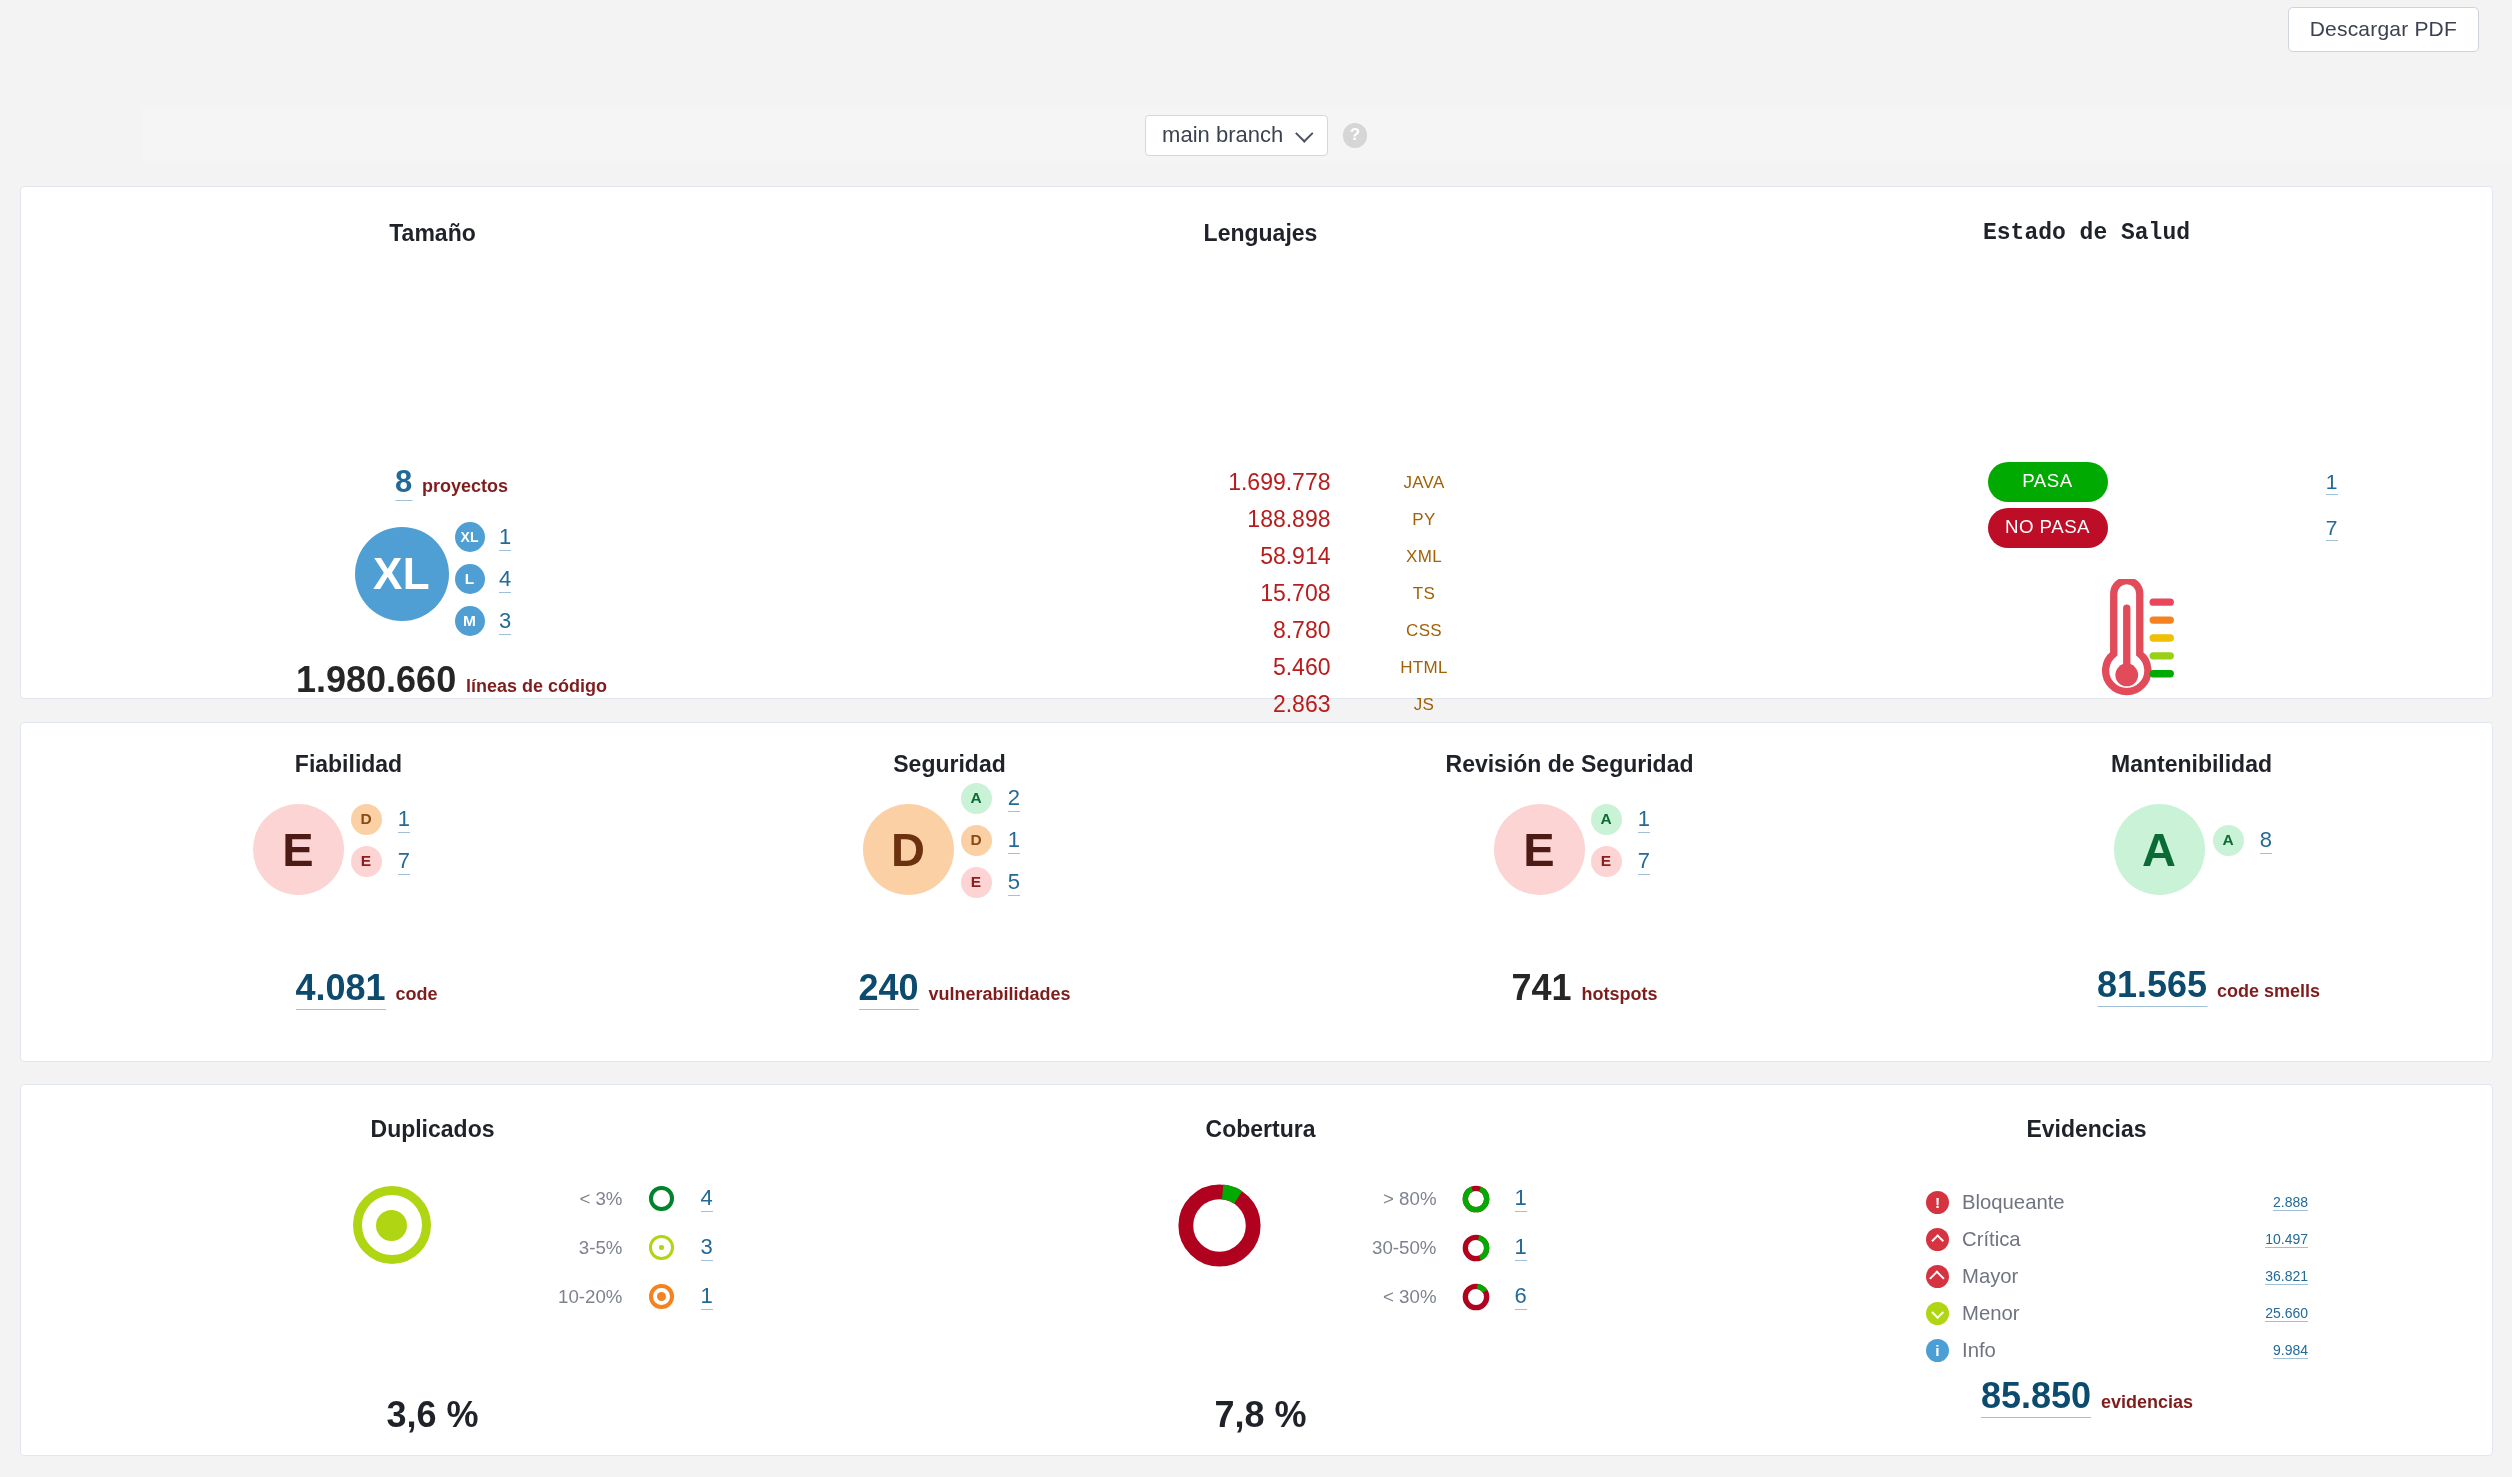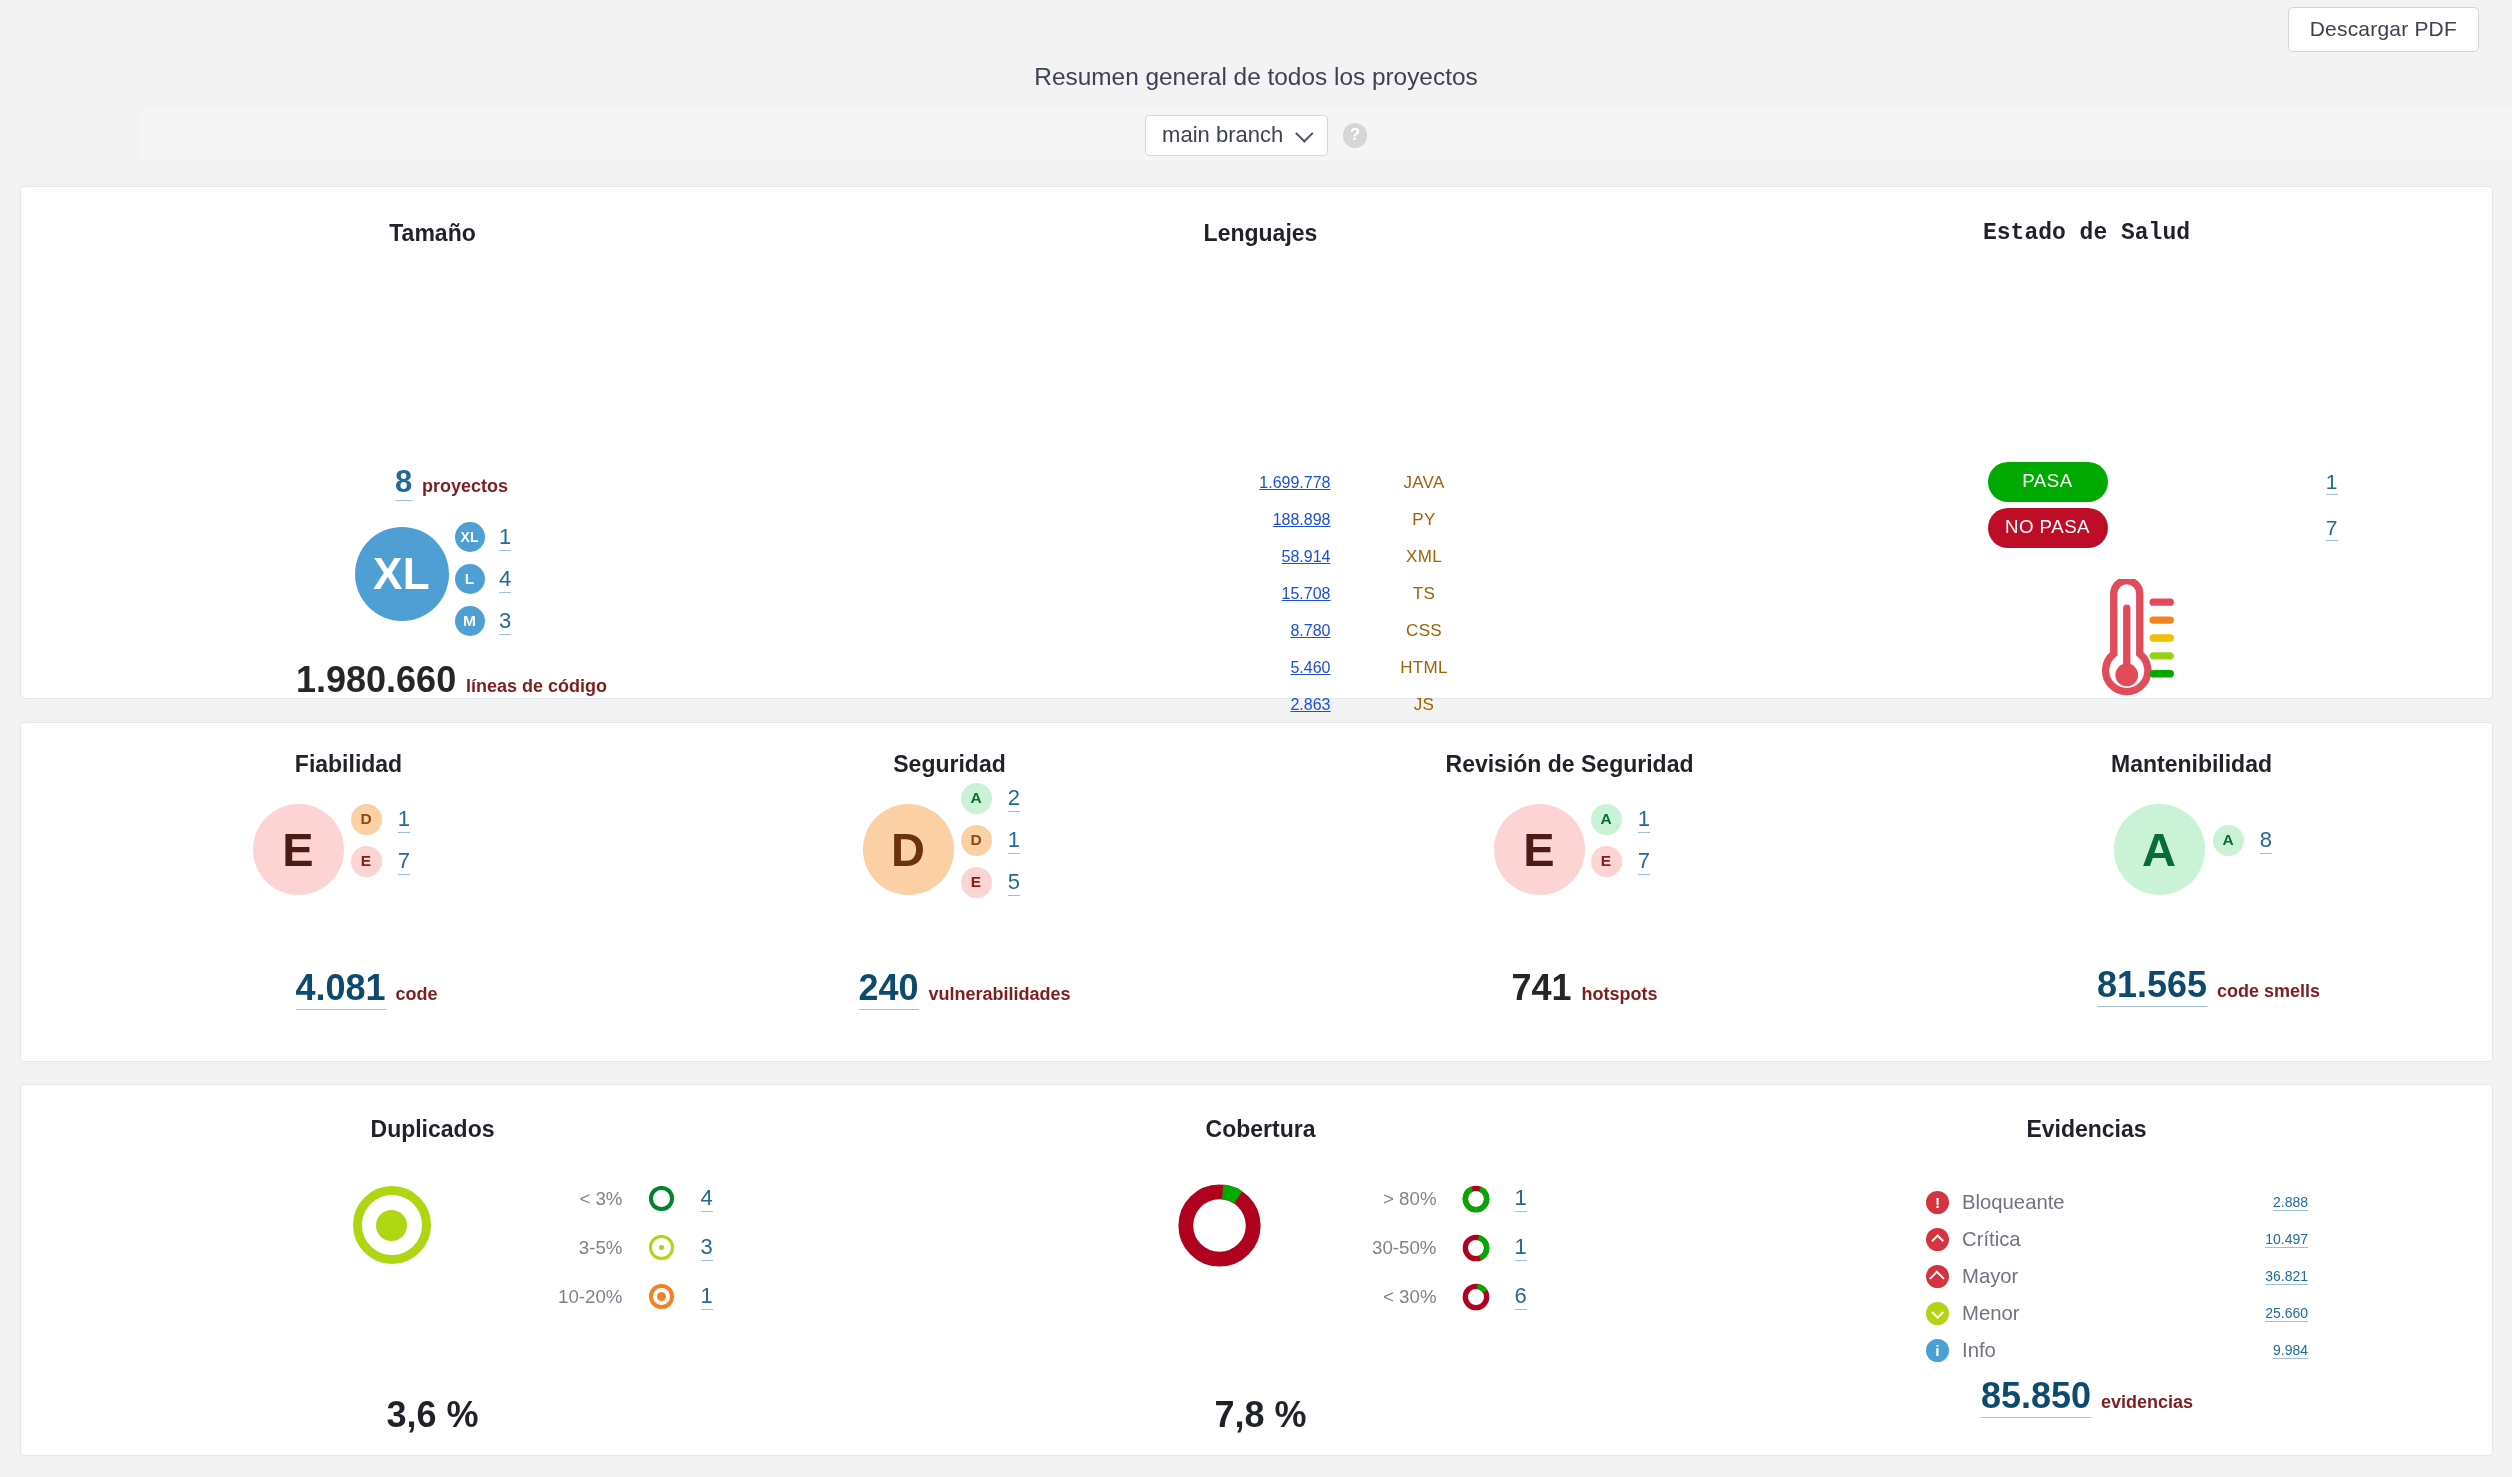--- a/index.html
+++ b/index.html
@@ -93,21 +93,21 @@
   }
   .sz-badge.small { font-size: 14px; }
   .size-row .cnt { font-size: 22px; }
 
   .loc { position: absolute; left: 431px; top: 472px; transform: translateX(-50%);
     white-space: nowrap; display: flex; align-items: baseline; gap: 9.8px; }
 
   
   .langs { position: absolute; left: 1139px; top: 277px; width: 342px; }
   .lang-row { display: flex; justify-content: space-between; align-items: center; height: 37px; }
-  .lang-val { font-size: 16px; color: #1d4ed8; width: 171px; text-align: right; text-decoration: underline; }
+  .lang-val { font-size: 23px; color: #b91c1c; width: 171px; text-align: right; }
   .lang-name { font-size: 17px; color: #a16207; width: 155px; text-align: center; letter-spacing: 0.3px; }
 
   
   .health-rows { position: absolute; left: 1967px; top: 272px; width: 350px; }
   .health-row { display: flex; align-items: center; justify-content: space-between; height: 46px; }
   .pill {
     border-radius: 24.4px; color: #fff; font-size: 18.7px; letter-spacing: 0.5px;
     padding: 8.1px 0 9.8px; width: 120px; text-align: center; cursor: pointer;
   }
   .pill.pass { background: #00aa00; }
@@ -181,21 +181,20 @@
 </style>
 </head>
 <body>
 
 <div class="page">
 
   <div class="topbar">
     <div class="pdf-btn">Descargar PDF</div>
   </div>
 
-  <div class="page-title">Resumen general de todos los proyectos</div>
 
   <div class="branchbar"></div>
   <div class="branch-wrap">
     <div class="branch-select">
       <span>main branch</span>
       <span class="chev"></span>
     </div>
     <div class="help-icon">?</div>
   </div>
 

